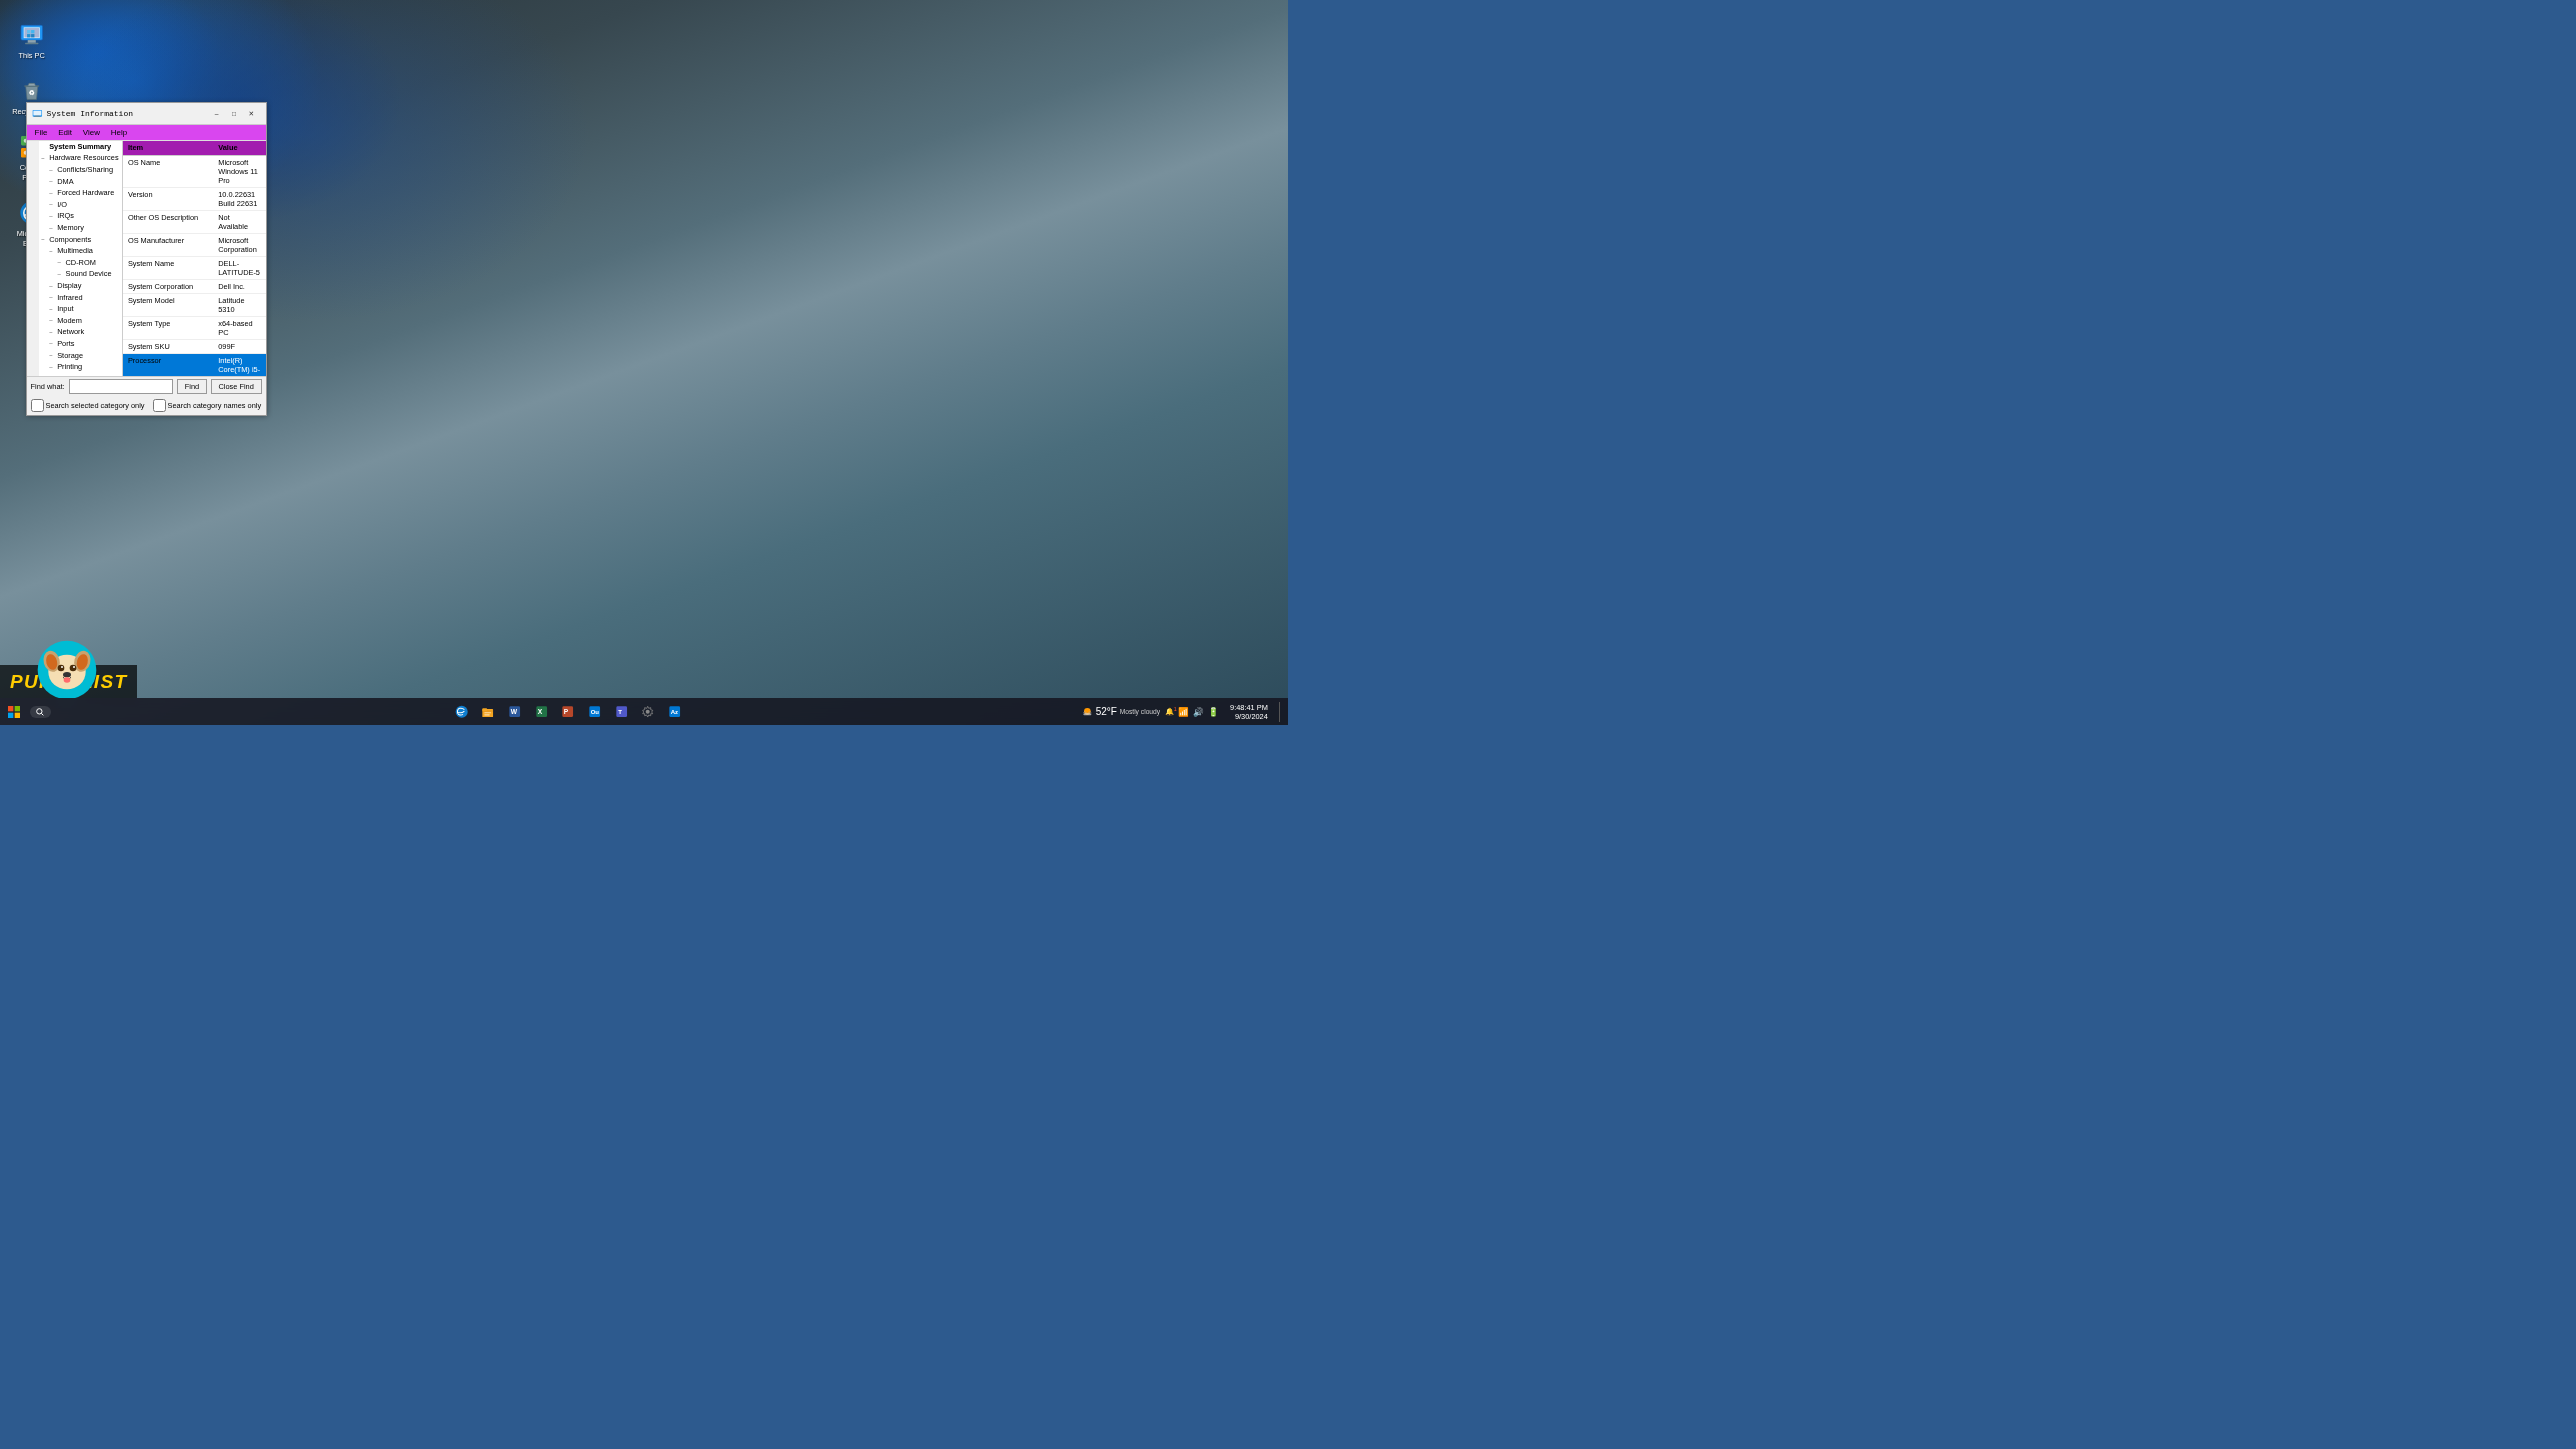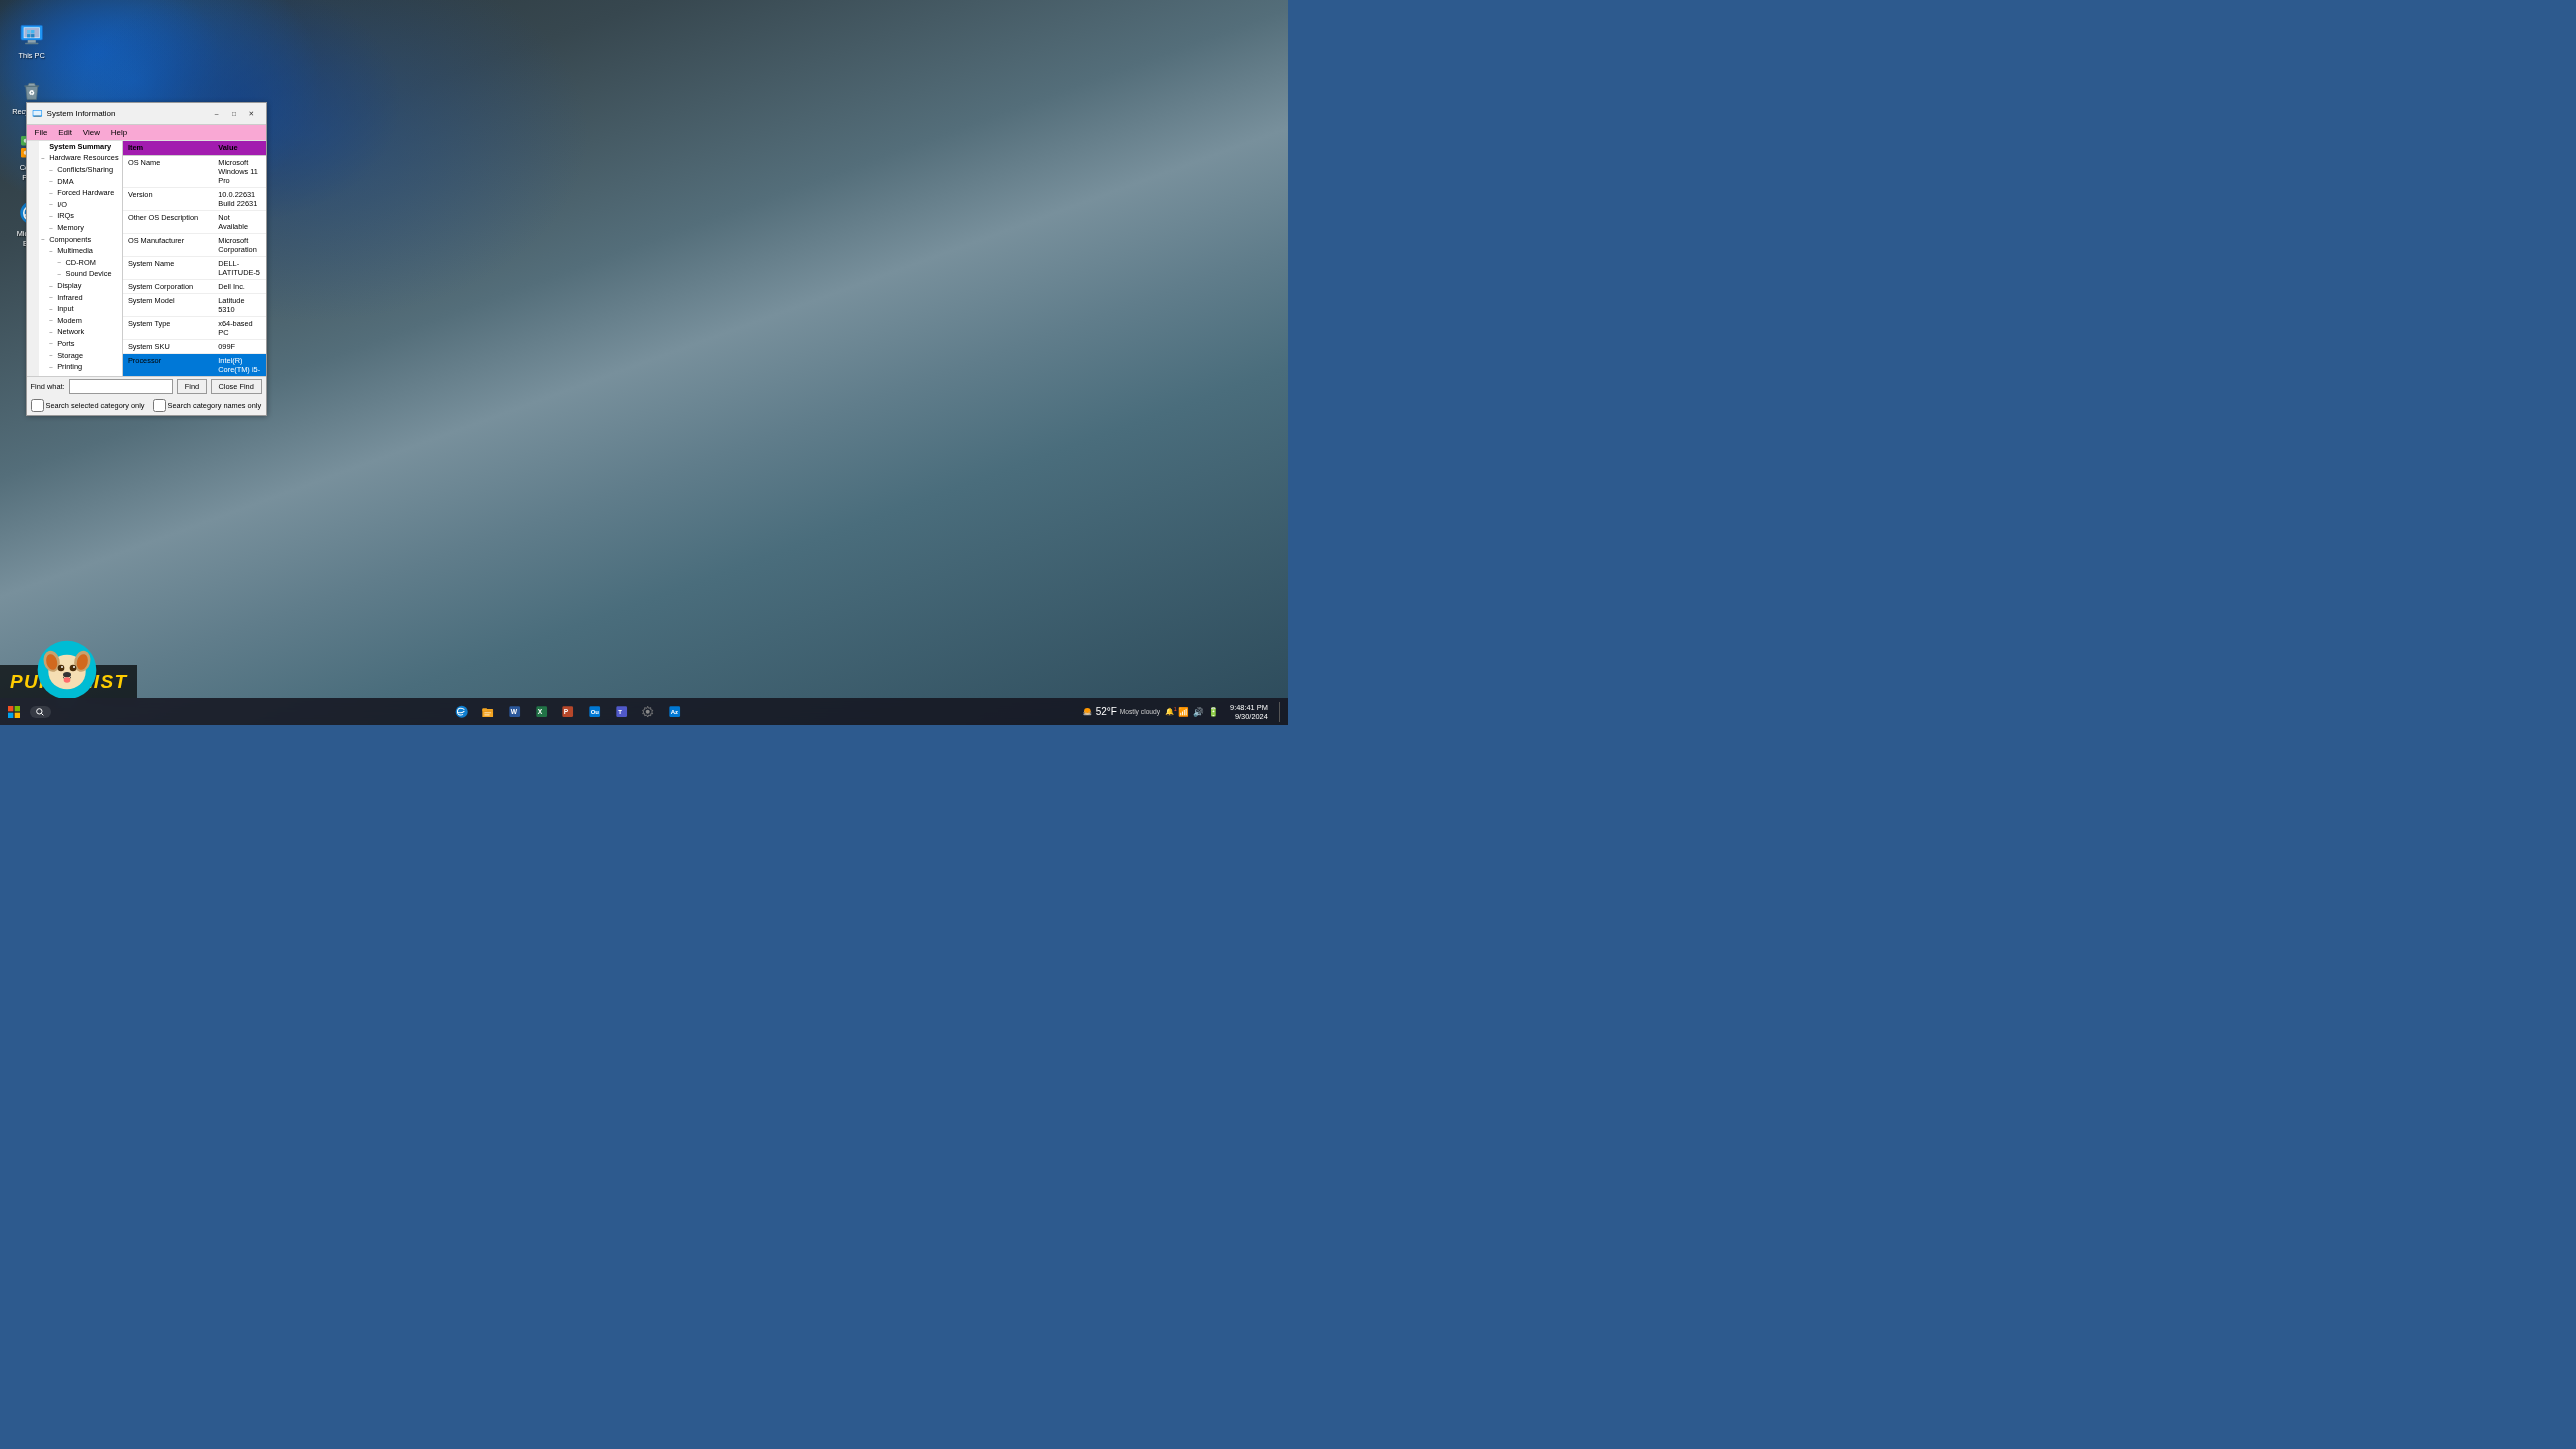--- a/index.html
+++ b/index.html
@@ -176,20 +176,21 @@
       align-items: center;
       justify-content: space-between;
       border-bottom: 0.7px solid #ccc;
       user-select: none;
     }
 
     .window-titlebar-left {
       display: flex;
       align-items: center;
       gap: 4px;
+      font-family: Liberation Mono, monospace;
     }
 
     .window-title {
       font-size: 8px;
       color: #000;
     }
 
     .window-controls {
       display: flex;
       gap: 0;
@@ -203,21 +204,21 @@
       cursor: pointer;
       display: flex;
       align-items: center;
       justify-content: center;
       font-size: 6.7px;
       color: #333;
     }
 
     
     .window-menubar {
-      background: #f9a8d4;
+      background: #d946ef;
       padding: 1.3px 2.7px;
       display: flex;
       gap: 0;
       border-bottom: 0.7px solid #ddd;
     }
 
     .menu-item {
       padding: 1.3px 5.4px;
       font-size: 8px;
       cursor: pointer;

